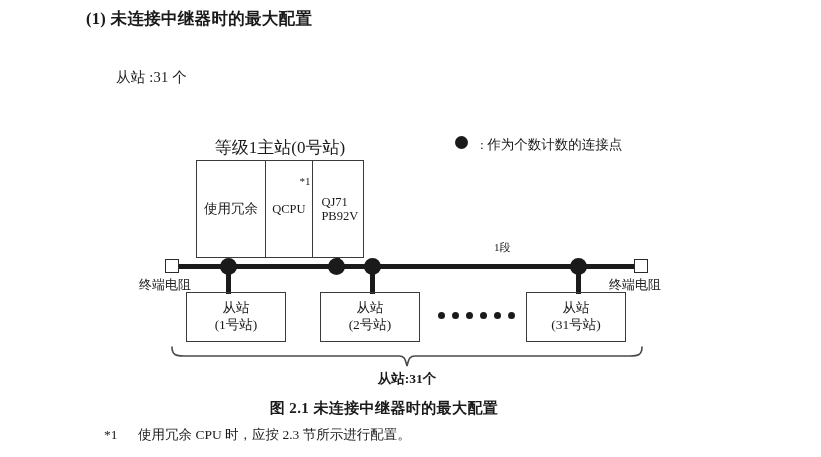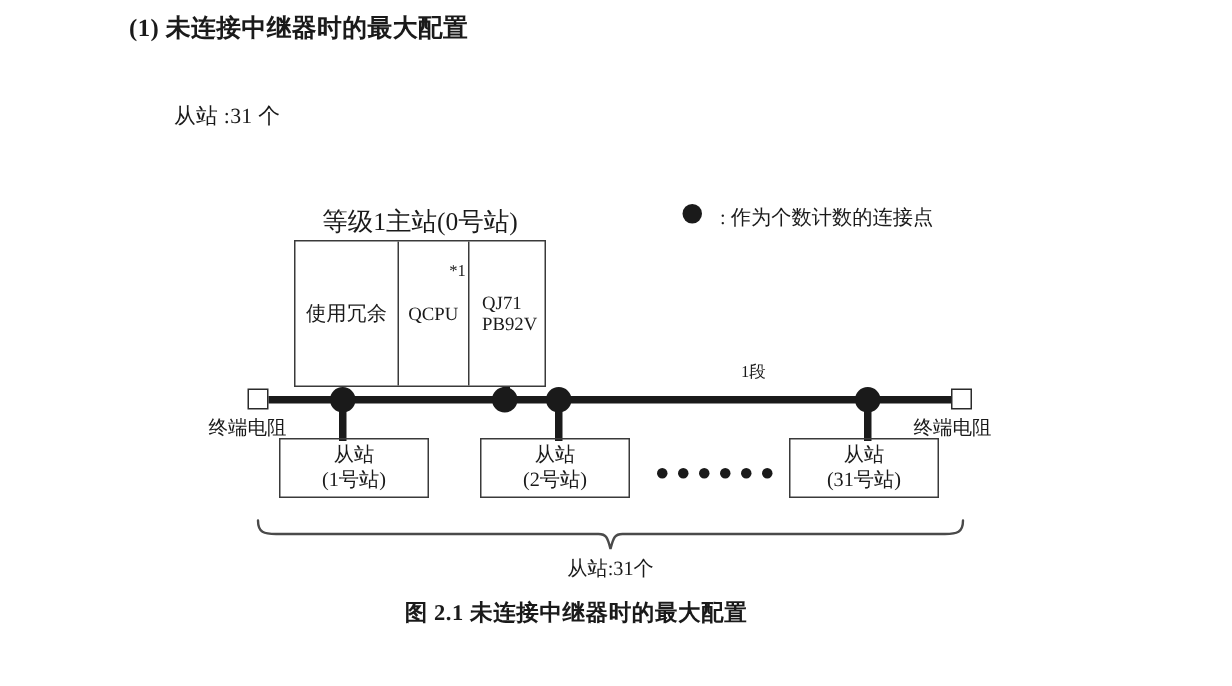--- a/index.html
+++ b/index.html
@@ -169,21 +169,21 @@
     position: absolute;
     width: 5px;
     background: #1a1a1a;
   }
 
   
   .slave {
     position: absolute;
     top: 292px;
     width: 100px;
-    height: 40px;
+    height: 50px;
     border: 1.4px solid #3a3a3a;
     box-sizing: border-box;
     display: flex;
     flex-direction: column;
     align-items: center;
     justify-content: center;
     font-size: 13.5px;
     line-height: 1.25;
     white-space: nowrap;
   }
@@ -212,20 +212,21 @@
     height: 22px;
   }
   .brace-caption {
     position: absolute;
     left: 168px;
     top: 370px;
     width: 478px;
     text-align: center;
     font-size: 13.5px;
     white-space: nowrap;
+    font-weight: bold;
   }
 
   
   .fig-caption {
     position: absolute;
     left: 0;
     top: 399px;
     width: 768px;
     text-align: center;
     font-size: 15px;
@@ -326,14 +327,17 @@
     <div class="brace">
       <svg width="478" height="22" viewBox="0 0 478 22">
         <path d="M 4 1 C 4 9, 8 10, 16 10 L 231 10 C 236 10, 237 12, 239 20 C 241 12, 242 10, 247 10 L 462 10 C 470 10, 474 9, 474 1" fill="none" stroke="#4a4a4a" stroke-width="1.6" stroke-linecap="round"></path>
       </svg>
     </div>
     <div class="brace-caption">从站:31个</div>
   </div>
 
   <div class="fig-caption">图 2.1  未连接中继器时的最大配置</div>
 
+  <div class="footnote">
+    <span class="fn-mark">*1</span><span>使用冗余 CPU 时，应按 2.3 节所示进行配置。</span>
+  </div>
 
 </div>
 
 </body></html>

